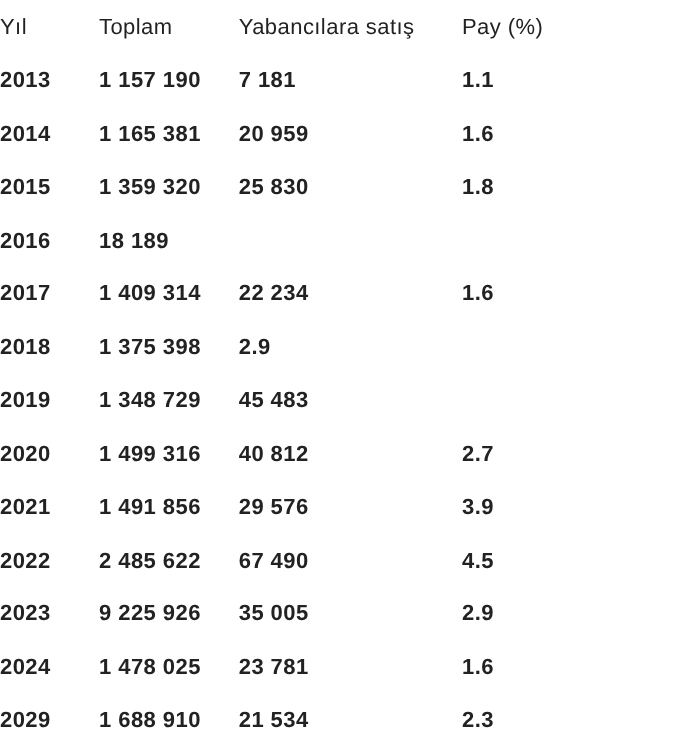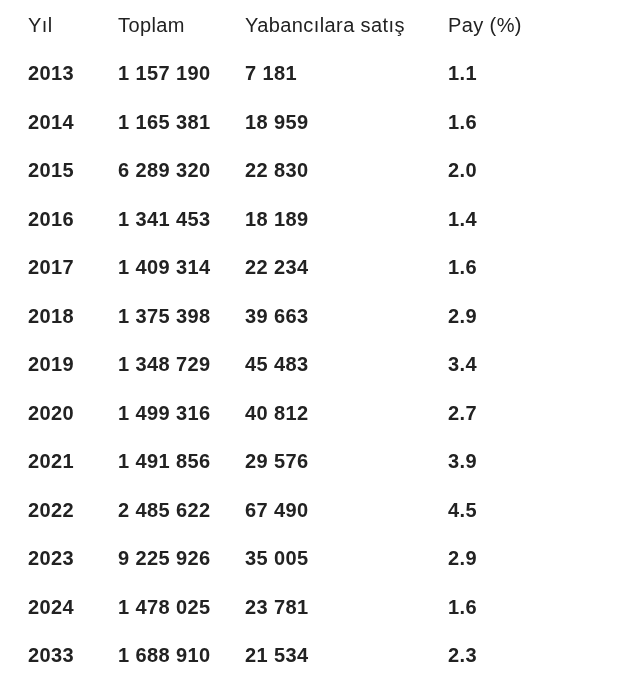--- a/index.html
+++ b/index.html
@@ -15,21 +15,20 @@
     overflow: hidden;
     font-family: "Liberation Sans", "DejaVu Sans", sans-serif;
     color: #222222;
   }
   .table {
     padding-top: 1px;
   }
   .row {
     display: grid;
     grid-template-columns: 90px 127px 203px auto;
-    padding-left: 28px;
     height: 48.5px;
     align-items: center;
   }
   .cell {
     font-size: 20px;
     letter-spacing: 0.4px;
     color: #222222;
     white-space: nowrap;
     font-weight: 700;
   }
@@ -53,57 +52,53 @@
     <div class="row">
       <div class="cell">2013</div>
       <div class="cell">1 157 190</div>
       <div class="cell">7 181</div>
       <div class="cell">1.1</div>
     </div>
 
     <div class="row">
       <div class="cell">2014</div>
       <div class="cell">1 165 381</div>
-      <div class="cell">18 959</div>
+      <div class="cell">20 959</div>
       <div class="cell">1.6</div>
     </div>
 
     <div class="row">
       <div class="cell">2015</div>
-      <div class="cell">6 289 320</div>
-      <div class="cell">22 830</div>
-      <div class="cell">2.0</div>
+      <div class="cell">1 359 320</div>
+      <div class="cell">25 830</div>
+      <div class="cell">1.8</div>
     </div>
 
     <div class="row">
       <div class="cell">2016</div>
-      <div class="cell">1 341 453</div>
       <div class="cell">18 189</div>
-      <div class="cell">1.4</div>
     </div>
 
     <div class="row">
       <div class="cell">2017</div>
       <div class="cell">1 409 314</div>
       <div class="cell">22 234</div>
       <div class="cell">1.6</div>
     </div>
 
     <div class="row">
       <div class="cell">2018</div>
       <div class="cell">1 375 398</div>
-      <div class="cell">39 663</div>
       <div class="cell">2.9</div>
     </div>
 
     <div class="row">
       <div class="cell">2019</div>
       <div class="cell">1 348 729</div>
       <div class="cell">45 483</div>
-      <div class="cell">3.4</div>
     </div>
 
     <div class="row">
       <div class="cell">2020</div>
       <div class="cell">1 499 316</div>
       <div class="cell">40 812</div>
       <div class="cell">2.7</div>
     </div>
 
     <div class="row">
@@ -128,20 +123,20 @@
     </div>
 
     <div class="row">
       <div class="cell">2024</div>
       <div class="cell">1 478 025</div>
       <div class="cell">23 781</div>
       <div class="cell">1.6</div>
     </div>
 
     <div class="row">
-      <div class="cell">2033</div>
+      <div class="cell">2029</div>
       <div class="cell">1 688 910</div>
       <div class="cell">21 534</div>
       <div class="cell">2.3</div>
     </div>
 
   </div>
 </div>
 
 </body></html>

